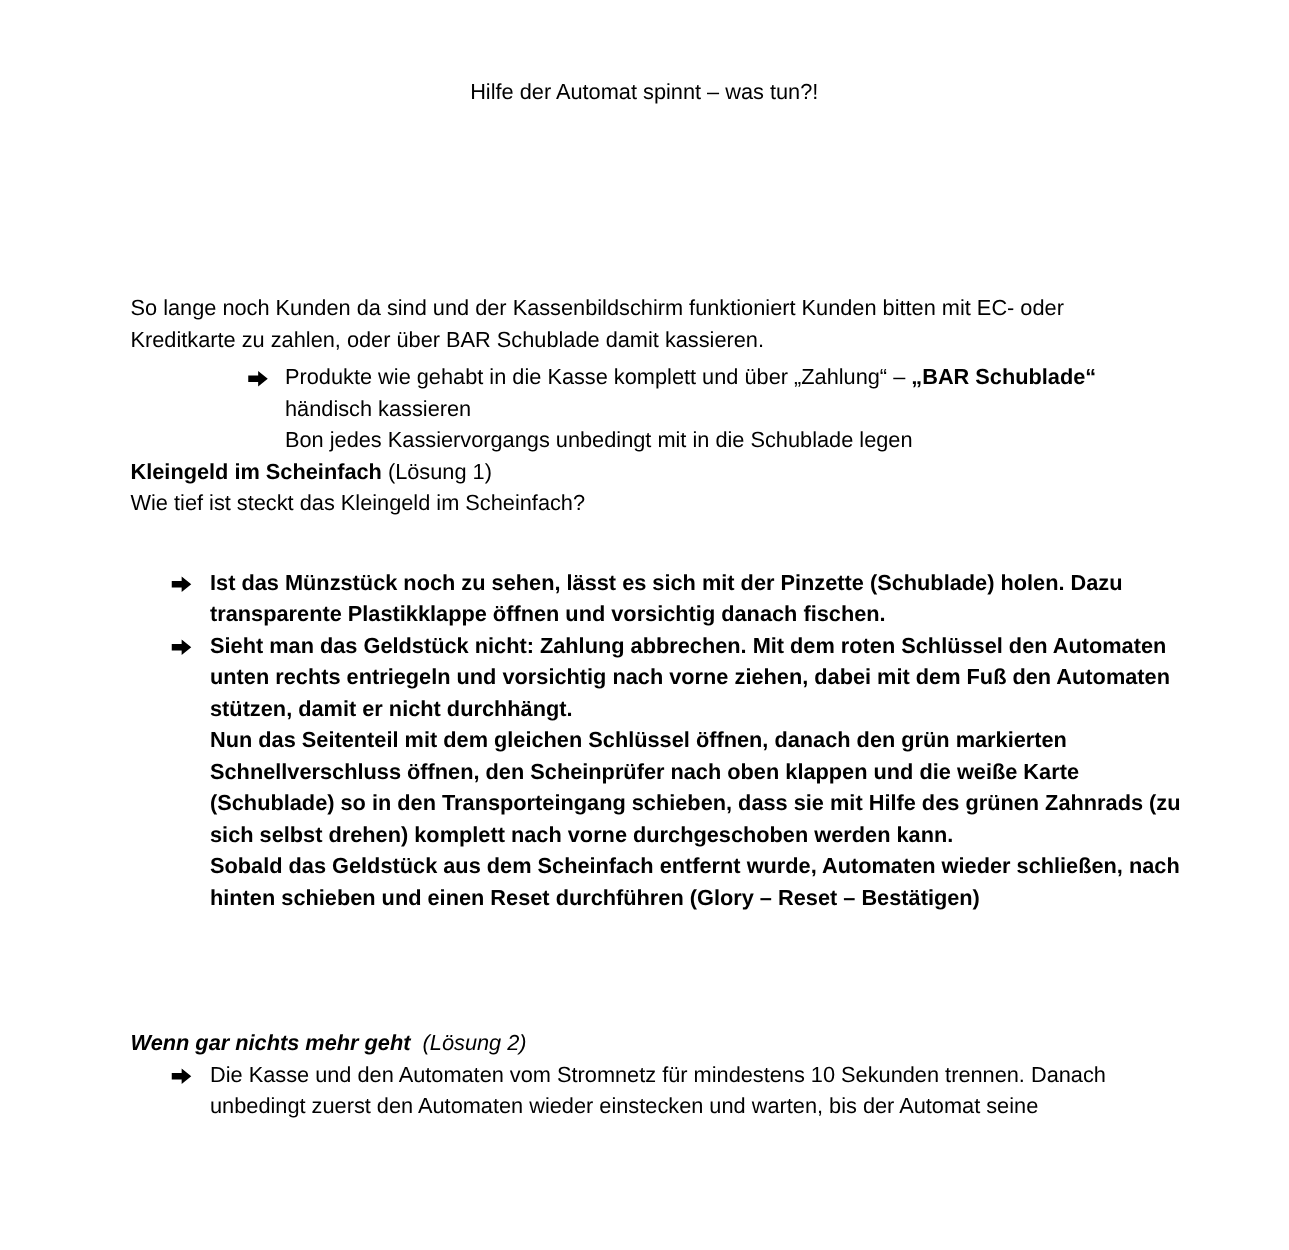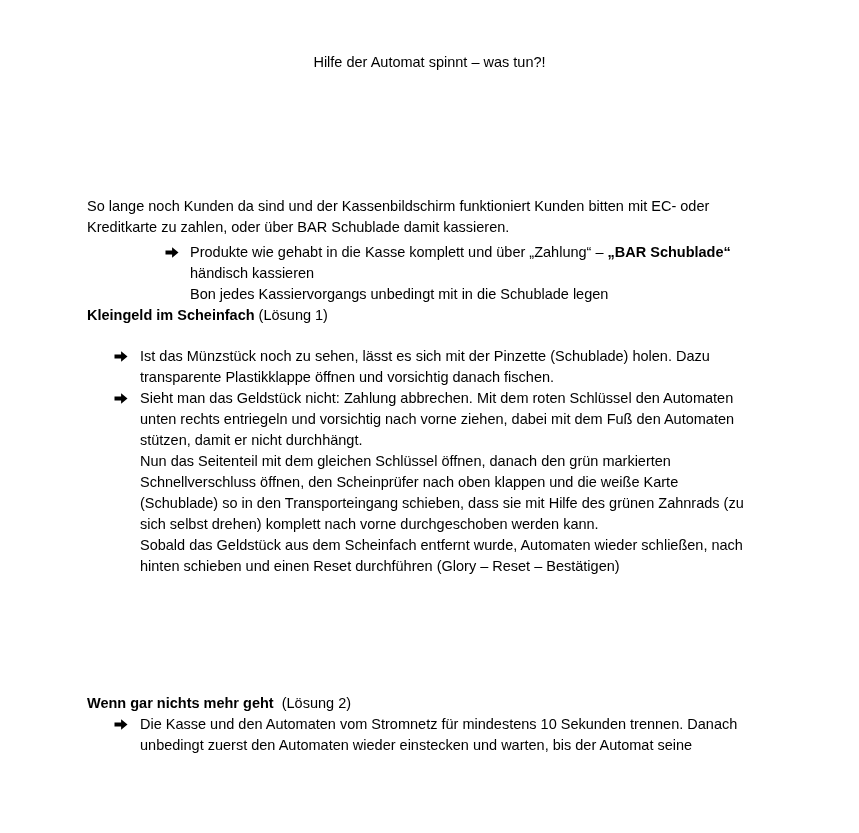--- a/index.html
+++ b/index.html
@@ -23,22 +23,22 @@
   .list { margin:0; }
   .list .li { display:flex; align-items:flex-start; }
   .indent-deep .li { padding-left:78px; }
   .indent-deep .arrow { flex:0 0 25px; }
   .indent-shallow .li { padding-left:27px; }
   .indent-shallow .arrow { flex:0 0 26px; }
   .arrow svg { display:block; margin-top:5px; }
   .txt { flex:1 1 auto; }
   .mt-list1 { margin-top:4px; }
   .mt-heading1 { }
-  .mt-list2 { margin-top:20px; }
-  .mt-heading2 { margin-top:116px; }
+  .mt-list2 { margin-top:32px;font-weight:bold; }
+  .mt-heading2 { margin-top:76px;font-style:italic; }
 </style>
 </head>
 <body>
 
 <div class="page">
 
   <h1 class="title">Hilfe der Automat spinnt – was tun?!</h1>
 
   <div class="content">
 
@@ -52,20 +52,21 @@
               <path d="M0 3.4 H6.6 V0.3 L13 5.5 L6.6 10.7 V7.6 H0 Z" fill="#000"></path>
             </svg>
         </span>
         <span class="txt pre"><span>Produkte wie gehabt in die Kasse komplett und über „Zahlung“ – </span><span class="b">„BAR Schublade“</span><span>
 händisch kassieren
 Bon jedes Kassiervorgangs unbedingt mit in die Schublade legen</span></span>
       </div>
     </div>
 
     <p class="mt-heading1"><span class="b">Kleingeld im Scheinfach</span><span class="prew"> (Lösung 1)</span></p>
+    <p>Wie tief ist steckt das Kleingeld im Scheinfach?</p>
 
     <div class="list indent-shallow mt-list2">
       <div class="li">
         <span class="arrow">
           <svg width="14" height="11" viewBox="0 0 13 11">
               <path d="M0 3.4 H6.6 V0.3 L13 5.5 L6.6 10.7 V7.6 H0 Z" fill="#000"></path>
             </svg>
         </span>
         <span class="txt pre">Ist das Münzstück noch zu sehen, lässt es sich mit der Pinzette (Schublade) holen. Dazu
 transparente Plastikklappe öffnen und vorsichtig danach fischen.</span>

